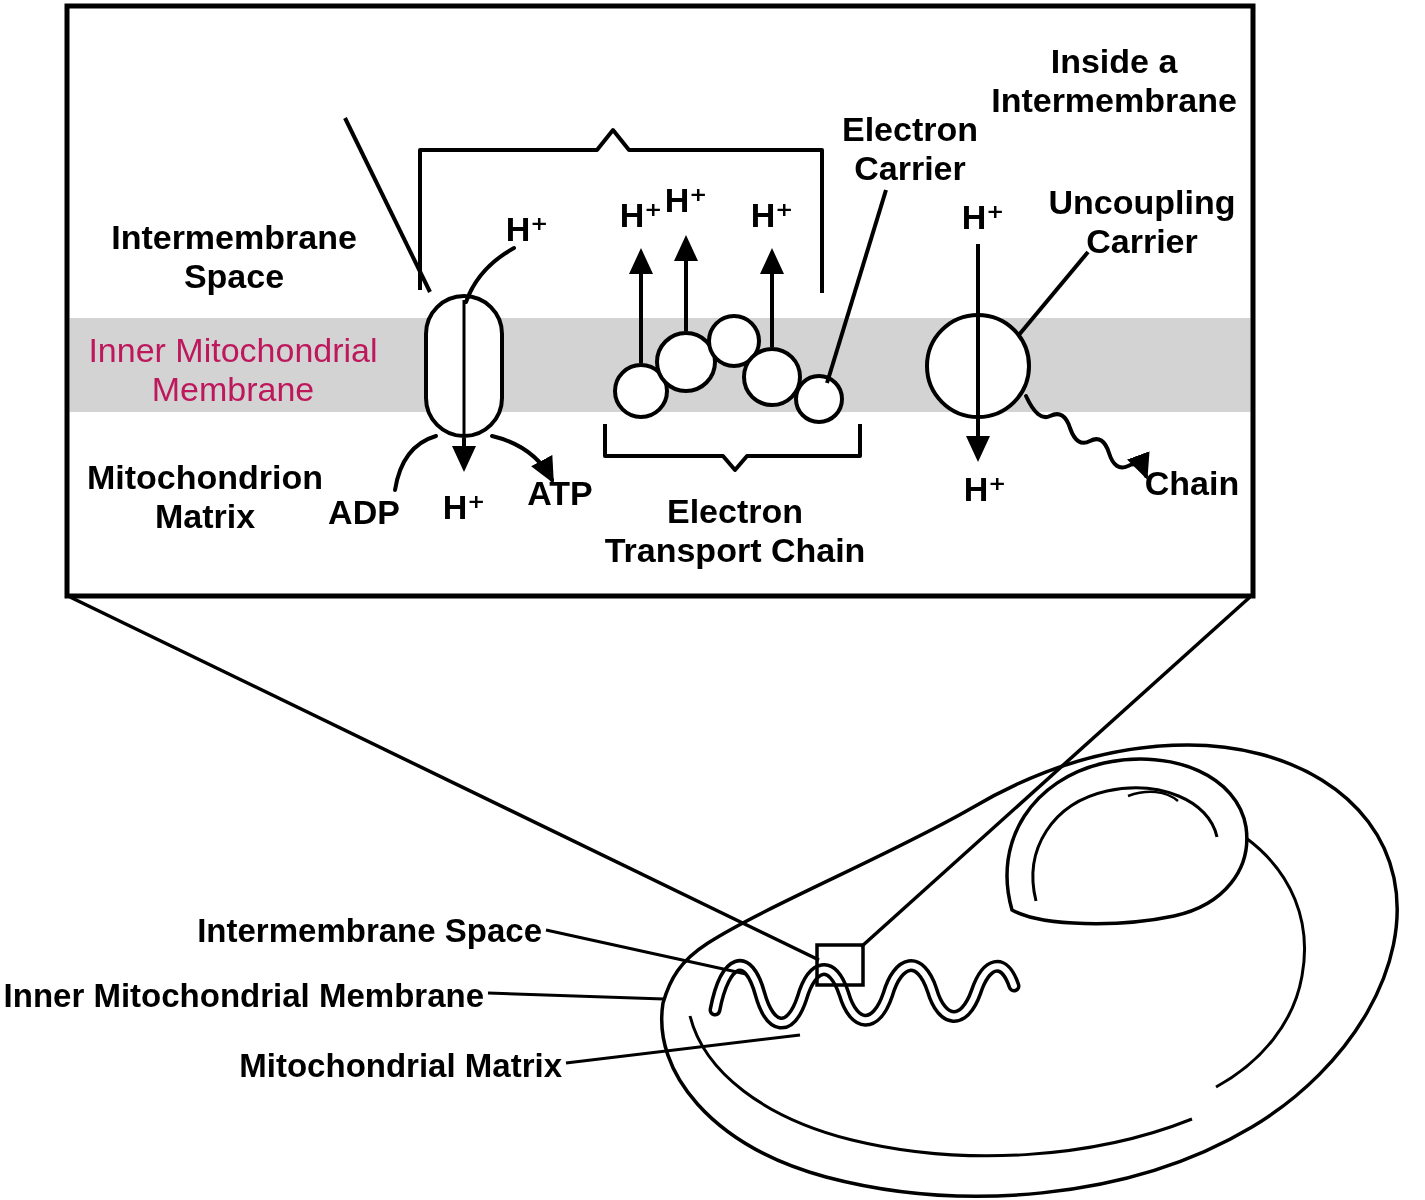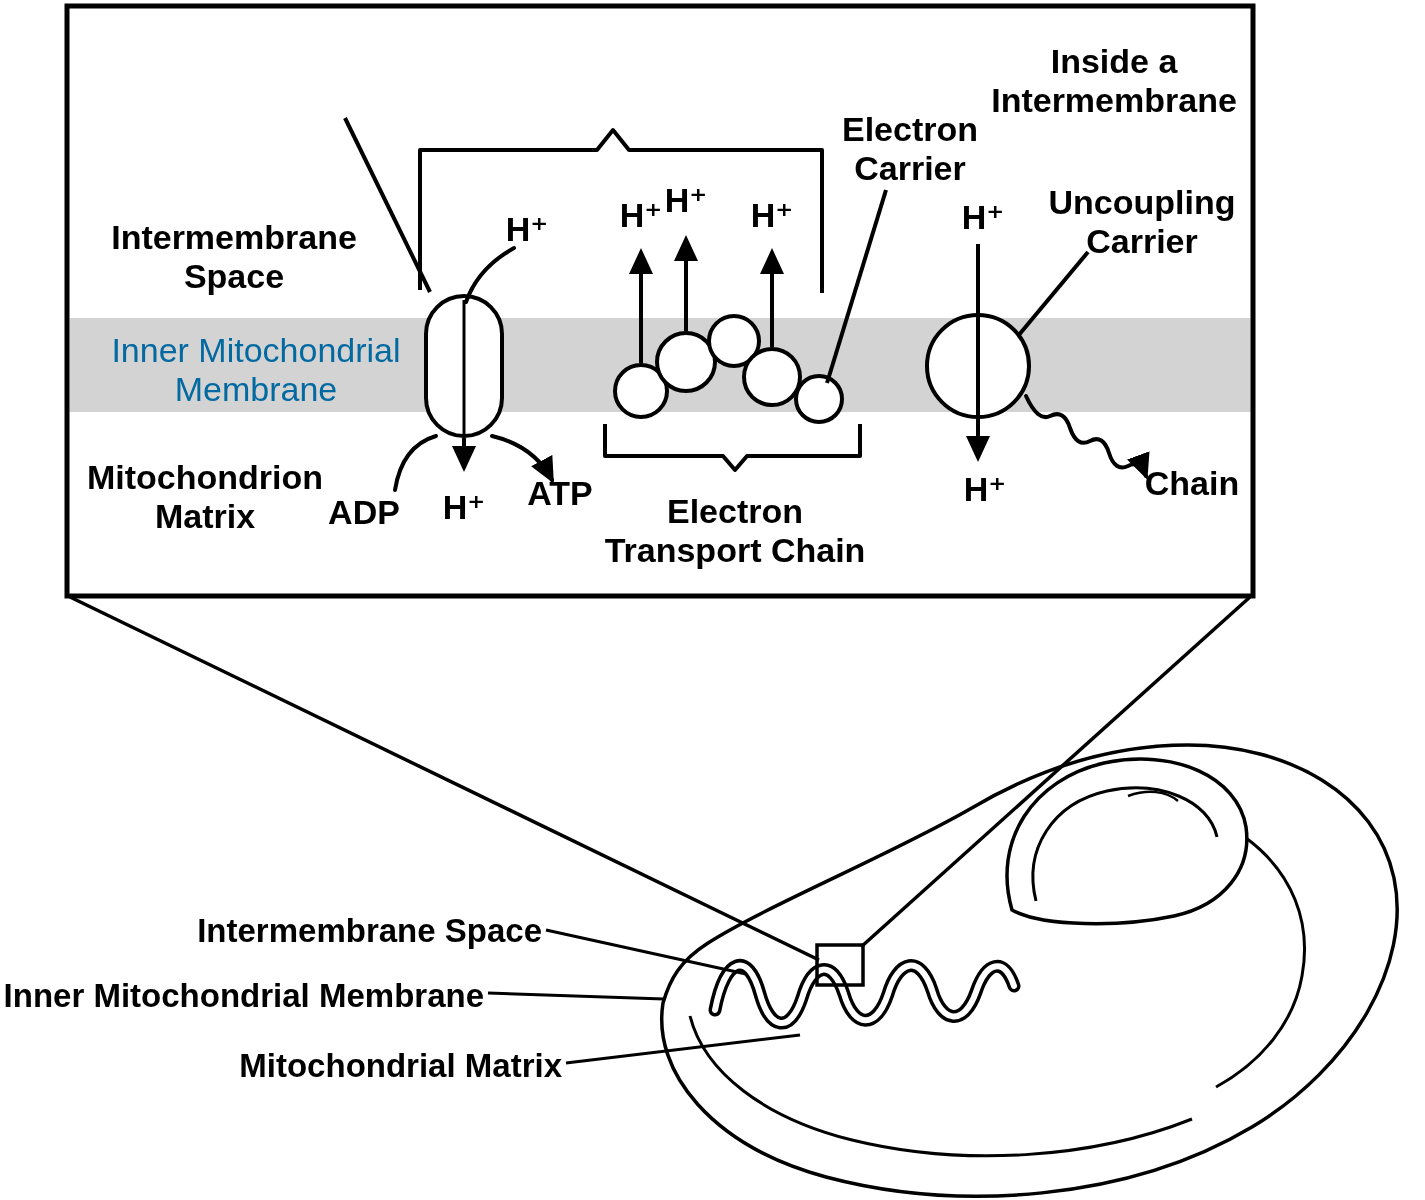--- a/index.html
+++ b/index.html
@@ -15,21 +15,21 @@
     position:absolute;
     transform:translateX(-50%);
     text-align:center;
     white-space:pre-line;
     font-weight:700;
     font-size:34px;
     line-height:1.16;
     color:#000;
     z-index:5;
   }
-  .lbl.normal{font-weight:400;color:#0369a1;margin-left:23px;}
+  .lbl.normal{font-weight:400;color:#be185d;}
   .lbl.right{transform:translateX(-100%);text-align:right;font-size:33px;}
   .lbl.hplus{font-size:34px;}
 </style>
 </head>
 <body>
 
 <div id="figure">
 
   <svg id="diagram-svg" width="1425" height="1200" viewBox="0 0 1425 1200">
     <defs>

